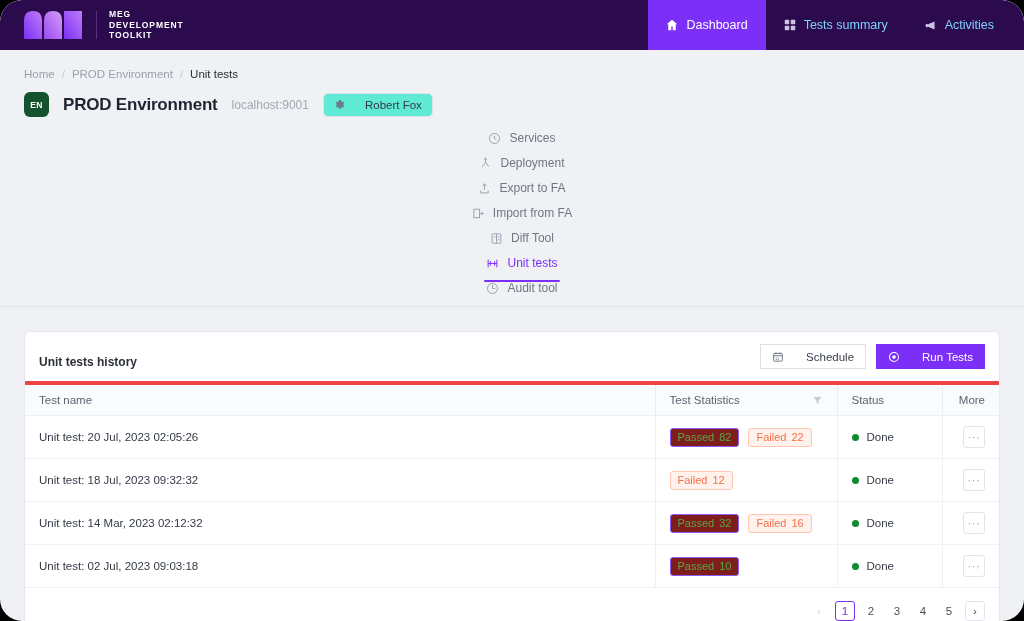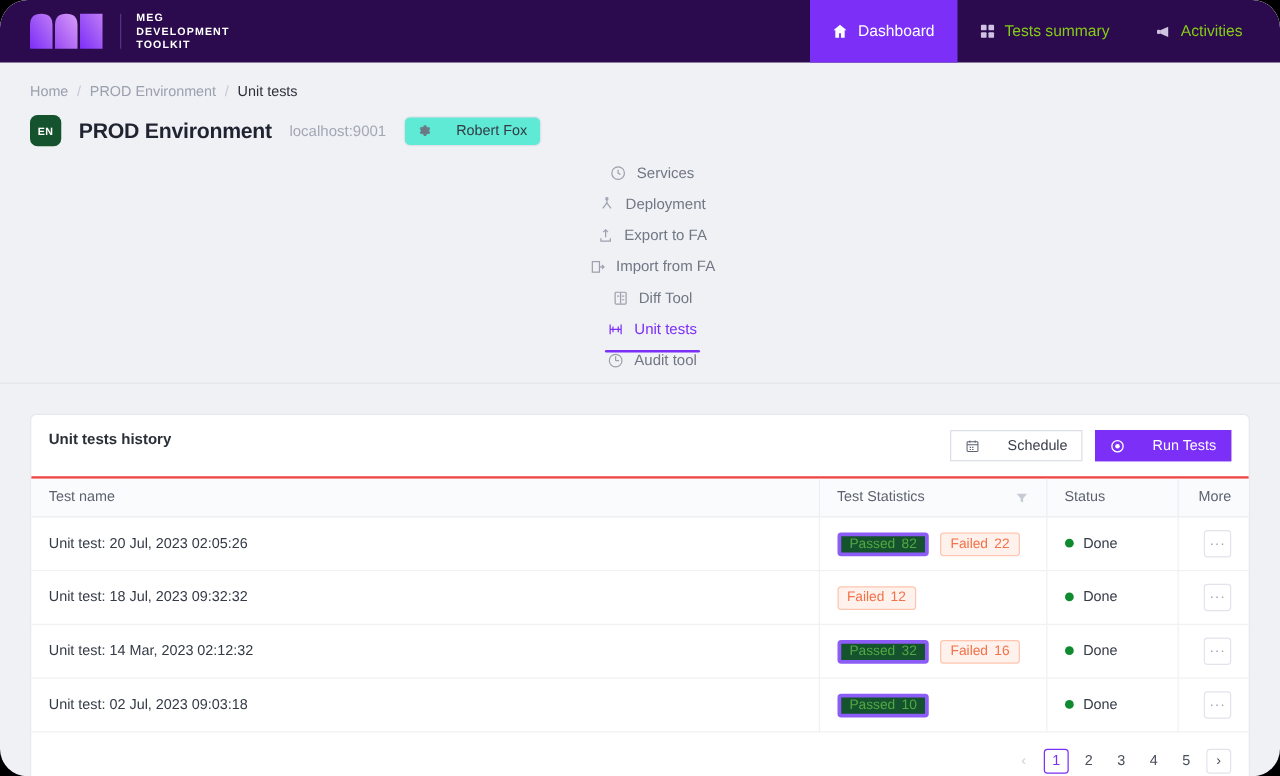--- a/index.html
+++ b/index.html
@@ -43,21 +43,21 @@
     line-height: 10.5px;
     letter-spacing: .9px;
     text-transform: uppercase;
     white-space: pre-line;
   }
 
   .topnav { display: flex; align-items: stretch; }
   .topnav-item {
     display: flex; align-items: center; gap: 8px;
     padding: 0 18px;
-    color: #84cc16;
+    color: #7dd3fc;
     font-size: 12.5px;
     white-space: nowrap;
     cursor: pointer;
   }
   .topnav-item.active {
     background: #7b2ff7;
     color: #ffffff;
   }
   .topnav-item:last-child { padding-right: 30px; }
   .topnav-item .ico { display: flex; align-items: center; }
@@ -127,23 +127,23 @@
   
   .content { padding: 24px 24px 0 24px; }
 
   .card {
     background: #ffffff;
     border: 1px solid #e6e8ed;
     border-radius: 5px;
     overflow: hidden;
   }
   .card-head {
-    display: flex; align-items: flex-start; justify-content: space-between;
+    display: flex; align-items: flex-end; justify-content: space-between;
     padding: 12px 14px;
-    border-bottom: 2px solid #ef4444;
+    border-bottom: 4px solid #ef4444;
   }
   .card-title { font-size: 12px; font-weight: bold; color: #2b2f38; }
   .card-actions { display: flex; align-items: center; gap: 10px; }
   .btn {
     display: inline-flex; align-items: center; gap: 22px;
     height: 25px; padding: 0 11px;
     border-radius: 0; font-size: 11.5px;
     cursor: pointer; white-space: nowrap;
   }
   .btn-ghost {
@@ -177,21 +177,21 @@
   col.c-status { width: 105px; }
   col.c-more { width: 57px; }
   .th-inner { display: flex; align-items: center; justify-content: space-between; }
 
   .badges { display: flex; align-items: center; gap: 9px; }
   .badge {
     display: inline-flex; align-items: center; gap: 5px;
     height: 19px; padding: 0 7px;
     border-radius: 3px; font-size: 11px;
   }
-  .badge.passed { background: #14532d; border: 3px solid #8b5cf6; color: #52a843; }
+  .badge.passed { background: #7f1d1d; border: 1px solid #8b5cf6; color: #52a843; }
   .badge.failed { background: #fff1ec; border: 1px solid #ffc5b0; color: #f2724a; }
 
   .status { display: inline-flex; align-items: center; gap: 8px; font-size: 11.5px; color: #343a46; }
   .dot { width: 7px; height: 7px; border-radius: 50%; background: #0f8a2f; display: inline-block; }
 
   .more-btn {
     display: inline-flex; align-items: center; justify-content: center;
     width: 22px; height: 22px;
     border: 1px solid #e1e4ea; border-radius: 3px;
     background: #ffffff; color: #9aa0ad;

